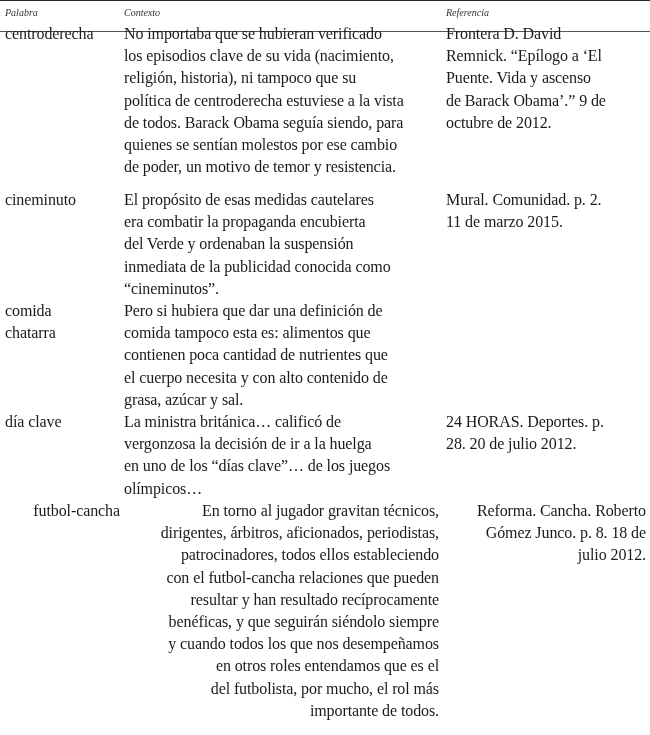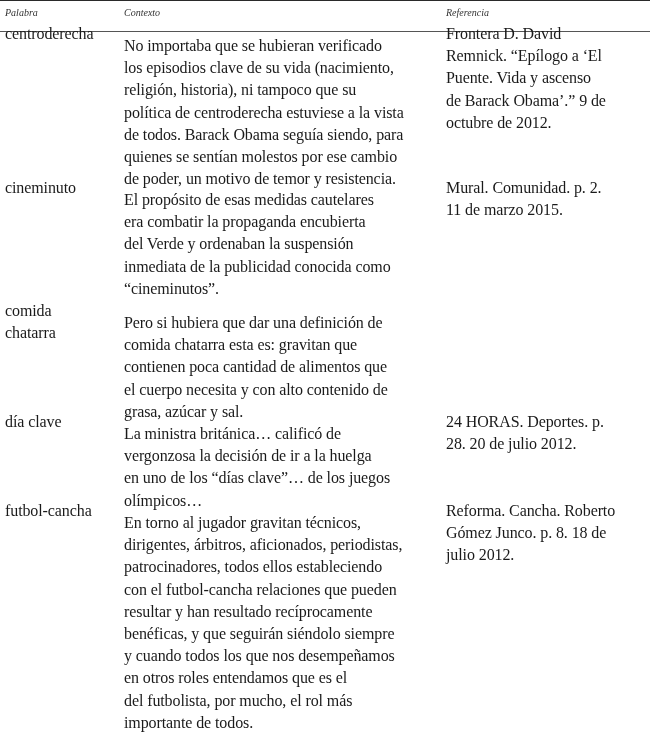--- a/index.html
+++ b/index.html
@@ -47,54 +47,54 @@
       font-size: 16px;
       line-height: 22.2px;
       letter-spacing: -0.1px;
     }
     .row .cell {
       position: absolute;
       top: 0;
       white-space: pre-line;
     }
     .row .c1 { left: 5px; width: 115px; }
-    .row .c2 { left: 124px; width: 315px; margin-top: 12px; }
+    .row .c2 { left: 124px; width: 315px; }
     .row .c3 { left: 446px; width: 200px; }
 
     .line { display: block; white-space: nowrap; }
   </style>
 </head>
 <body>
 
 <div class="table">
   <div class="rule-top"></div>
   <div class="header">
     <span class="hcell col1">Palabra</span>
     <span class="hcell col2">Contexto</span>
     <span class="hcell col3">Referencia</span>
   </div>
   <div id="rows">
       <div class="row" style="position: absolute; left: 0px; width: 650px; top: 23px; height: 155.4px;">
         <div class="cell c1"><span class="line">centroderecha</span></div>
         <div class="cell c2"><span class="line">No importaba que se hubieran verificado</span><span class="line">los episodios clave de su vida (nacimiento,</span><span class="line">religión, historia), ni tampoco que su</span><span class="line">política de centroderecha estuviese a la vista</span><span class="line">de todos. Barack Obama seguía siendo, para</span><span class="line">quienes se sentían molestos por ese cambio</span><span class="line">de poder, un motivo de temor y resistencia.</span></div>
         <div class="cell c3"><span class="line">Frontera D. David</span><span class="line">Remnick. “Epílogo a ‘El</span><span class="line">Puente. Vida y ascenso</span><span class="line">de Barack Obama’.” 9 de</span><span class="line">octubre de 2012.</span></div>
       </div>
-      <div class="row" style="position: absolute; left: 0px; width: 610px; top: 177px; height: 111px; text-decoration: underline;">
+      <div class="row" style="position: absolute; left: 0px; width: 610px; top: 189px; height: 111px; text-decoration: underline;">
         <div class="cell c1"><span class="line">cineminuto</span></div>
         <div class="cell c2"><span class="line">El propósito de esas medidas cautelares</span><span class="line">era combatir la propaganda encubierta</span><span class="line">del Verde y ordenaban la suspensión</span><span class="line">inmediata de la publicidad conocida como</span><span class="line">“cineminutos”.</span></div>
         <div class="cell c3"><span class="line">Mural. Comunidad. p. 2.</span><span class="line">11 de marzo 2015.</span></div>
       </div>
       <div class="row" style="position: absolute; left: 0px; width: 550px; top: 300px; height: 111px;">
         <div class="cell c1"><span class="line">comida</span><span class="line">chatarra</span></div>
-        <div class="cell c2"><span class="line">Pero si hubiera que dar una definición de</span><span class="line">comida chatarra esta es: gravitan que</span><span class="line">contienen poca cantidad de alimentos que</span><span class="line">el cuerpo necesita y con alto contenido de</span><span class="line">grasa, azúcar y sal.</span></div>
+        <div class="cell c2"><span class="line">Pero si hubiera que dar una definición de</span><span class="line">comida tampoco esta es: alimentos que</span><span class="line">contienen poca cantidad de nutrientes que</span><span class="line">el cuerpo necesita y con alto contenido de</span><span class="line">grasa, azúcar y sal.</span></div>
       </div>
       <div class="row" style="position: absolute; left: 0px; width: 650px; top: 411px; height: 88.8px;">
         <div class="cell c1"><span class="line">día clave</span></div>
         <div class="cell c2"><span class="line">La ministra británica… calificó de</span><span class="line">vergonzosa la decisión de ir a la huelga</span><span class="line">en uno de los “días clave”… de los juegos</span><span class="line">olímpicos…</span></div>
         <div class="cell c3"><span class="line">24 HORAS. Deportes. p.</span><span class="line">28. 20 de julio 2012.</span></div>
       </div>
-      <div class="row" style="position: absolute; left: 0px; width: 650px; top: 500px; height: 222px;">
+      <div class="row" style="position: absolute; left: 0px; width: 650px; top: 500px; height: 222px; text-align: right;">
         <div class="cell c1"><span class="line">futbol-cancha</span></div>
         <div class="cell c2"><span class="line">En torno al jugador gravitan técnicos,</span><span class="line">dirigentes, árbitros, aficionados, periodistas,</span><span class="line">patrocinadores, todos ellos estableciendo</span><span class="line">con el futbol-cancha relaciones que pueden</span><span class="line">resultar y han resultado recíprocamente</span><span class="line">benéficas, y que seguirán siéndolo siempre</span><span class="line">y cuando todos los que nos desempeñamos</span><span class="line">en otros roles entendamos que es el</span><span class="line">del futbolista, por mucho, el rol más</span><span class="line">importante de todos.</span></div>
         <div class="cell c3"><span class="line">Reforma. Cancha. Roberto</span><span class="line">Gómez Junco. p. 8. 18 de</span><span class="line">julio 2012.</span></div>
       </div>
     </div>
 </div>
 
 </body></html>

